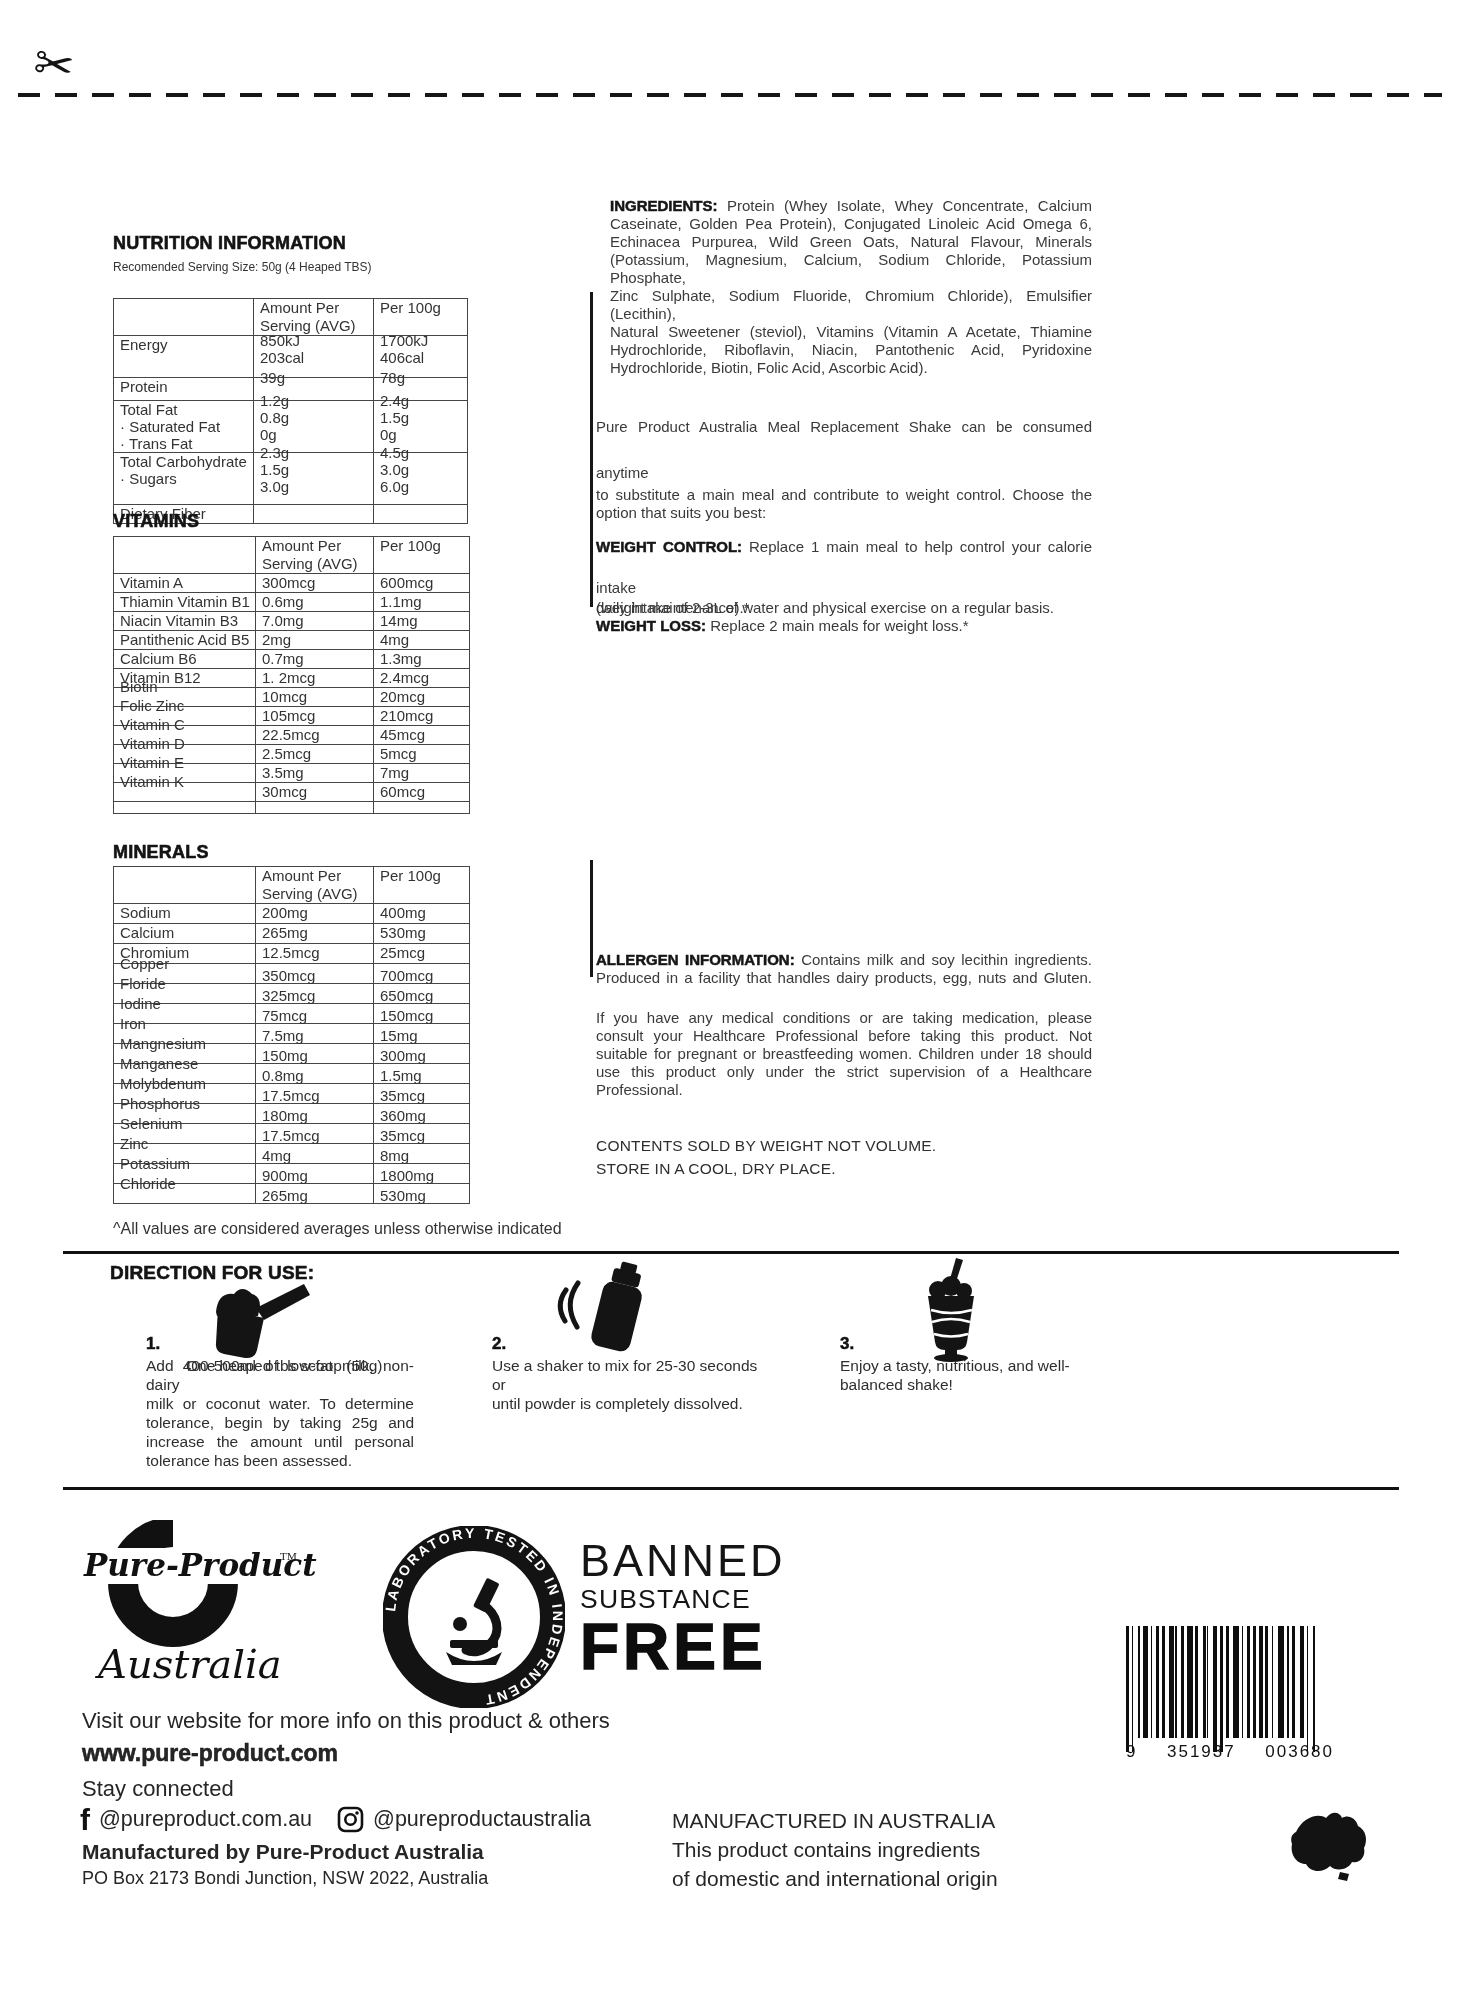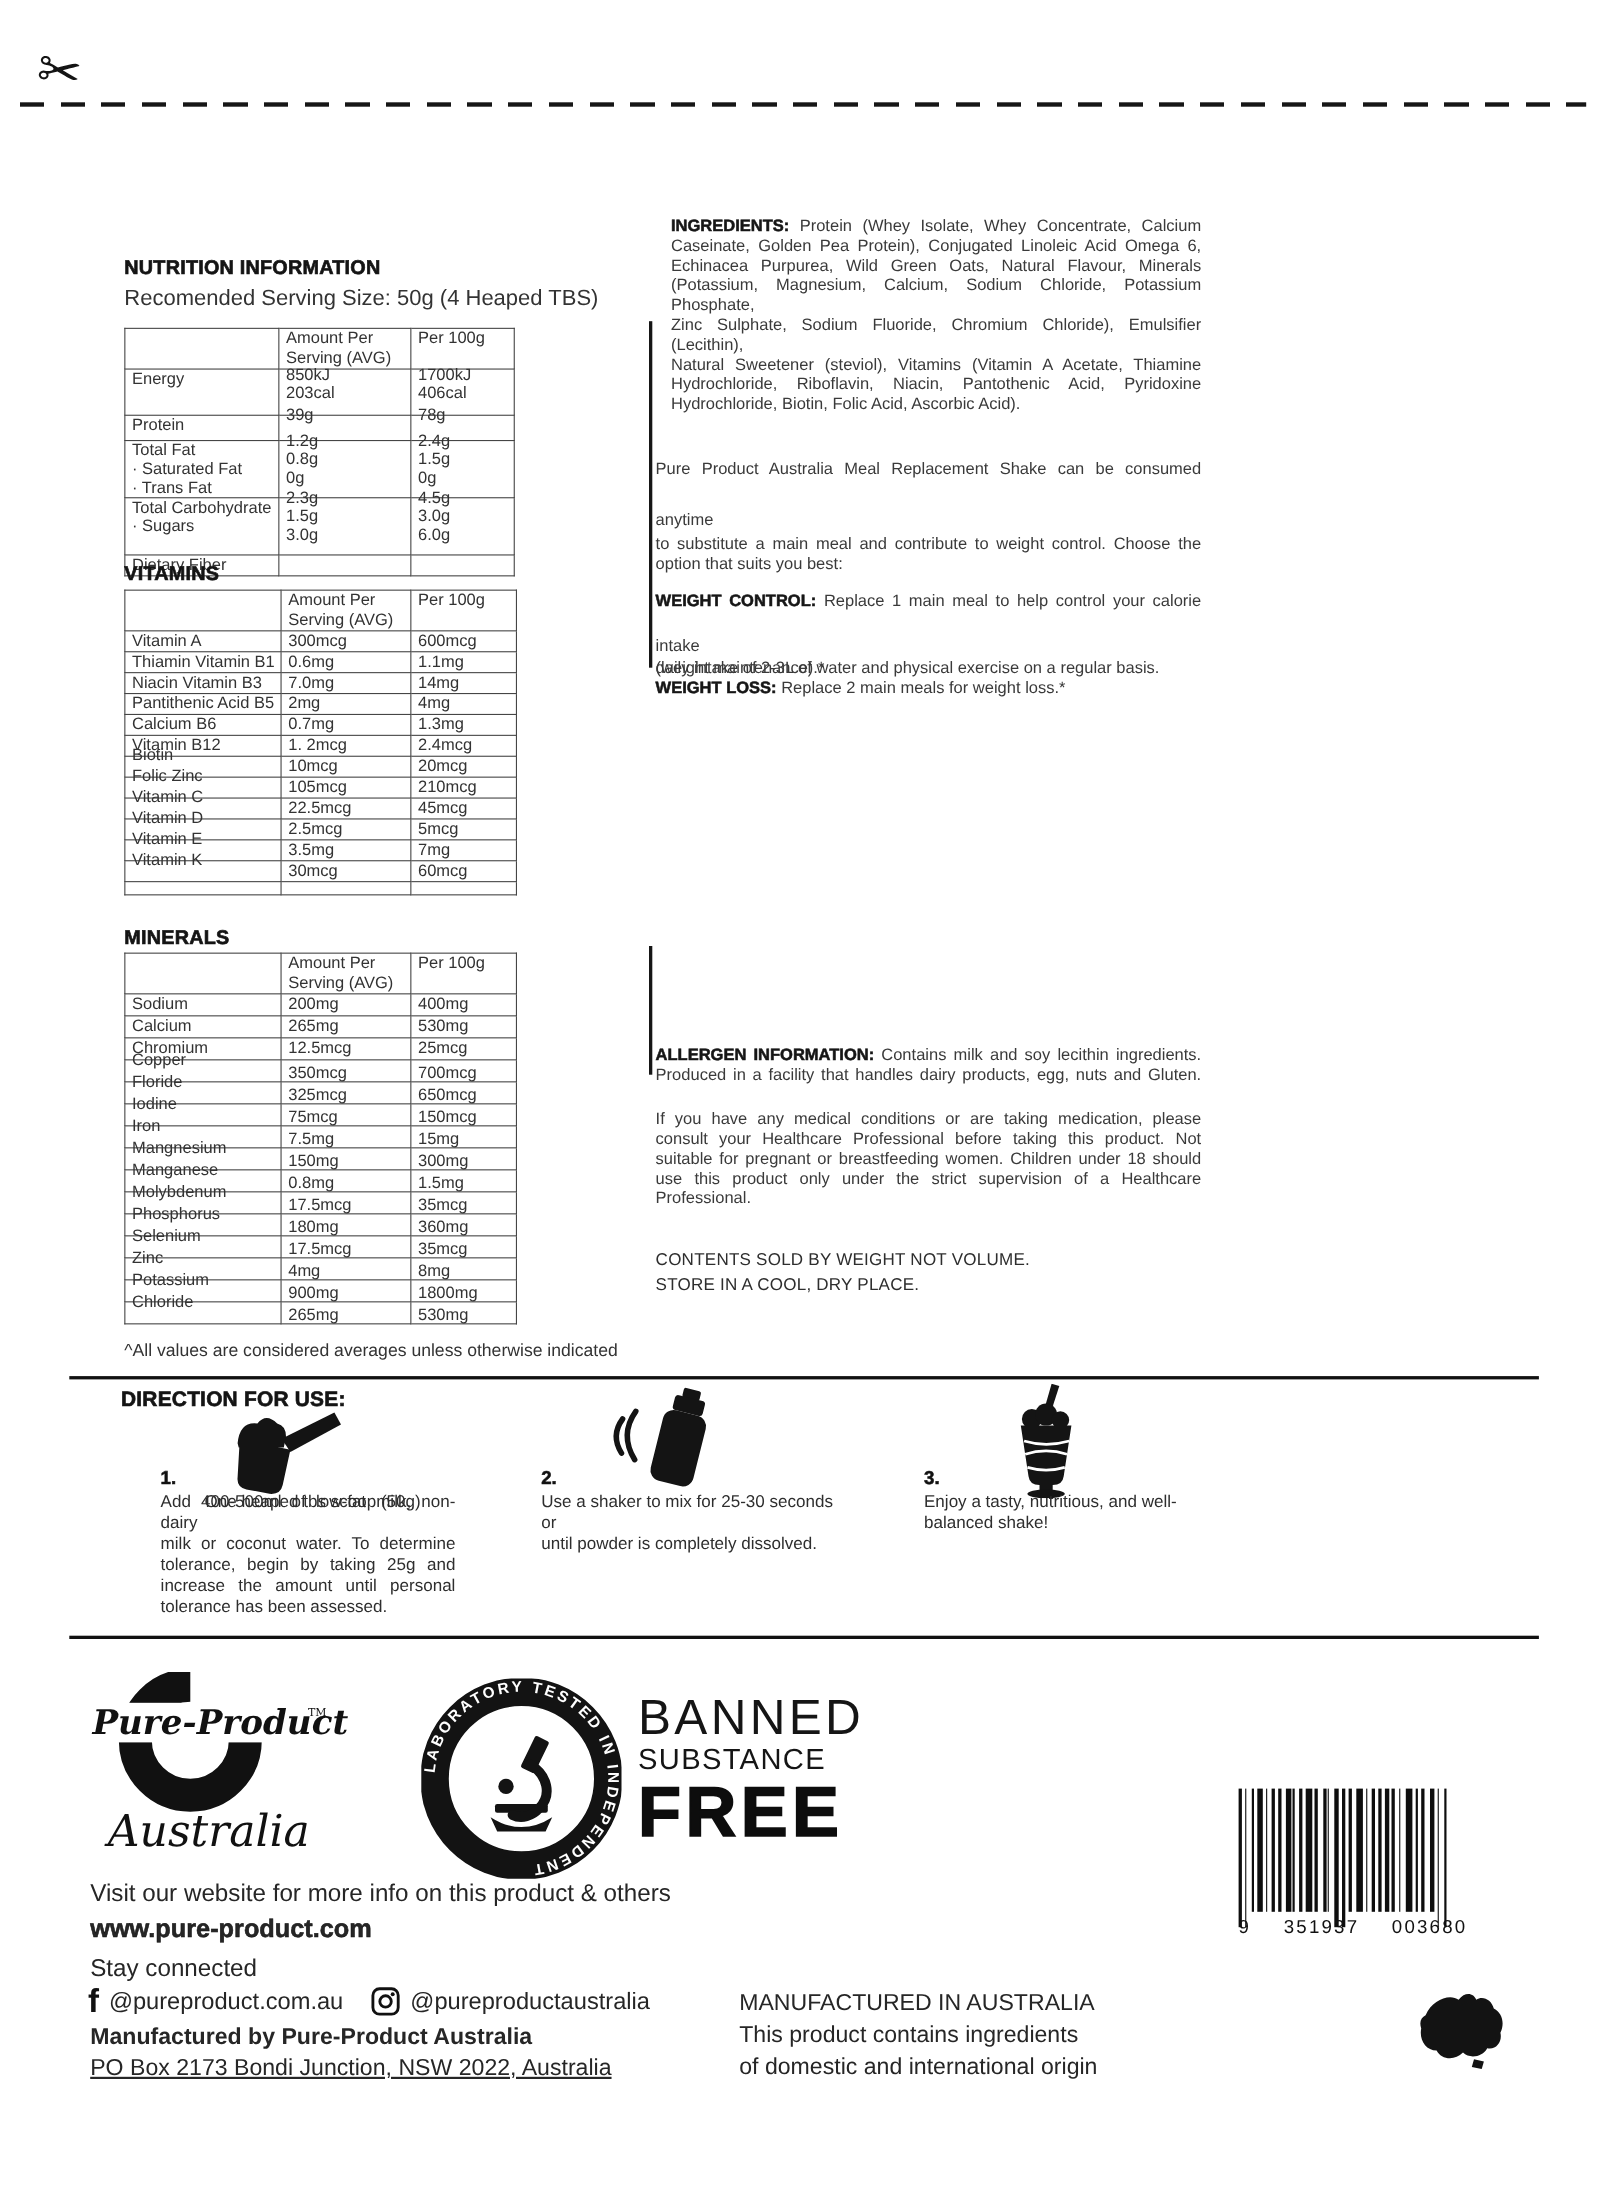--- a/index.html
+++ b/index.html
@@ -34,21 +34,21 @@
              color:#111;display:flex;justify-content:space-between;}
 </style>
 </head>
 <body>
 
 <div class="abs" style="left:34px;top:36px;font-size:48px;color:#141414;transform:rotate(8deg);">✂</div>
 <div class="abs" style="left:18px;top:93px;width:1424px;height:4px;
      background:repeating-linear-gradient(90deg,#161616 0 22px,transparent 22px 37px);"></div>
 
 <div class="abs xb" style="left:113px;top:233px;font-size:18px;">NUTRITION INFORMATION</div>
-<div class="abs" style="left:113px;top:260px;font-size:20px;color:#333;">Recomended Serving Size: 50g (4 Heaped TBS)</div>
+<div class="abs" style="left:113px;top:260px;font-size:12px;color:#333;">Recomended Serving Size: 50g (4 Heaped TBS)</div>
 
 <table id="ntable" class="abs" style="left:113px;top:298px;width:354px;">
   <colgroup>
       <col style="width:140px">
       <col style="width:120px">
       <col style="width:94px">
     </colgroup>
   <thead>
     <tr>
       <th></th>
@@ -409,21 +409,21 @@
   <span class="ft" style="font-size:21.5px;">@pureproduct.com.au</span>
   <svg width="27" height="27" viewBox="0 0 27 27" style="margin-left:16px;">
     <rect x="2" y="2" width="23" height="23" rx="6" fill="none" stroke="#111" stroke-width="2.6"></rect>
     <circle cx="13.5" cy="13.5" r="5.2" fill="none" stroke="#111" stroke-width="2.6"></circle>
     <circle cx="20" cy="7" r="1.8" fill="#111"></circle>
   </svg>
   <span class="ft" style="font-size:21.5px;">@pureproductaustralia</span>
 </div>
 
 <div class="abs ft" style="left:82px;top:1840px;font-size:21px;font-weight:bold;">Manufactured by Pure-Product Australia</div>
-<div class="abs ft" style="left:82px;top:1868px;font-size:21px;text-decoration:underline;">PO Box 2173 Bondi Junction, NSW 2022, Australia</div>
+<div class="abs ft" style="left:82px;top:1868px;font-size:18px;">PO Box 2173 Bondi Junction, NSW 2022, Australia</div>
 
 <div class="abs ft" style="left:672px;top:1806px;font-size:21px;line-height:29px;">
   <div>MANUFACTURED IN AUSTRALIA</div>
   <div>This product contains ingredients</div>
   <div>of domestic and international origin</div>
 </div>
 
 <svg class="abs" style="left:1282px;top:1806px;" width="88" height="78" viewBox="0 0 88 78">
   <g fill="#131313">
     <path d="M14,26 C20,12 36,6 44,12 C50,4 58,6 60,12 C66,8 74,12 76,20 C84,24 86,34 82,42

